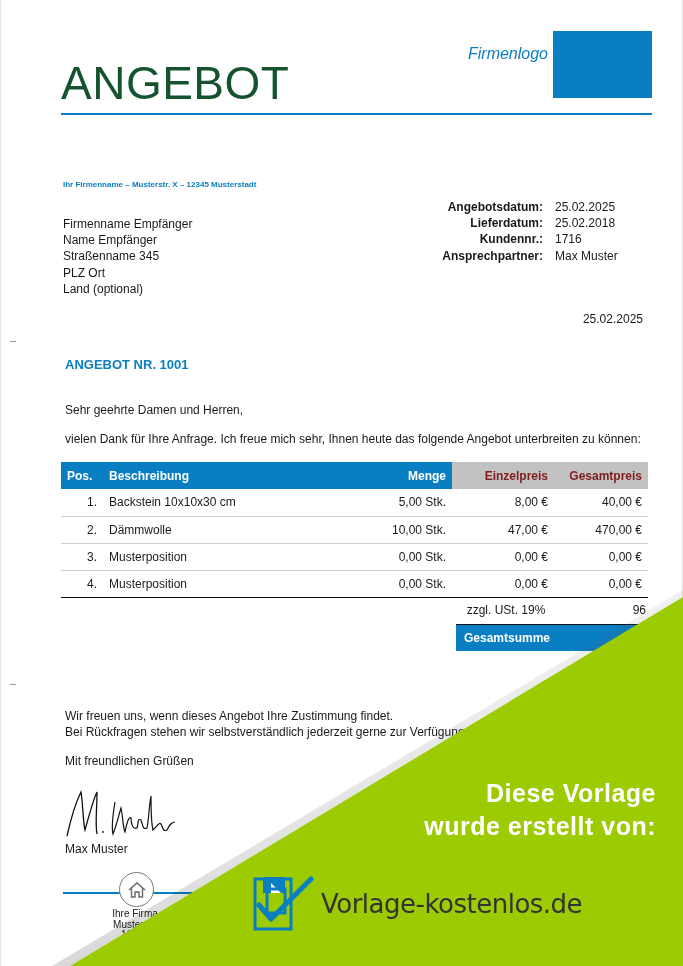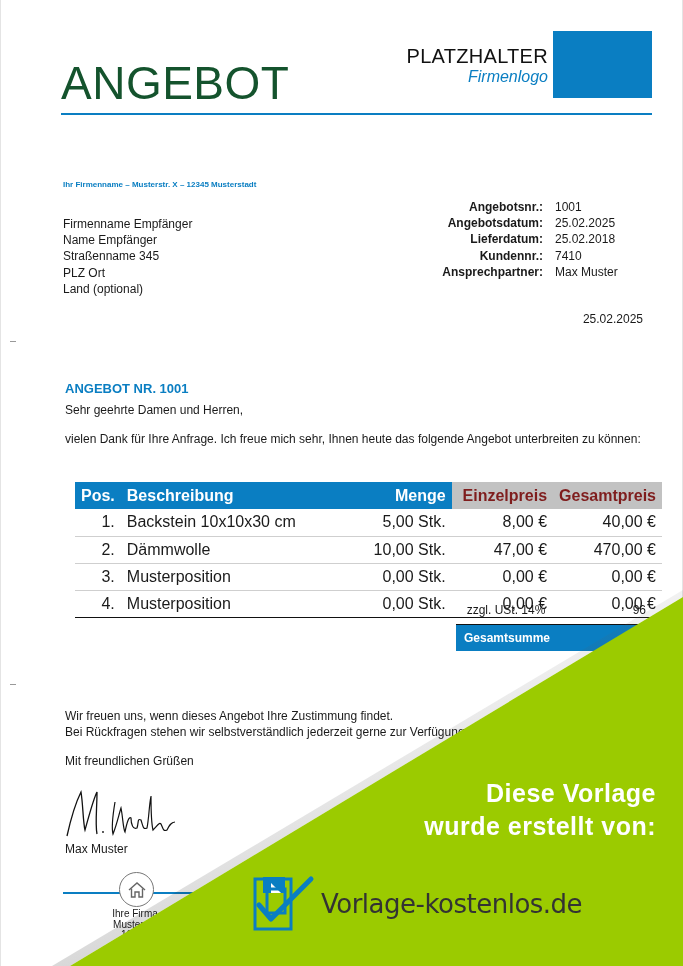--- a/index.html
+++ b/index.html
@@ -17,25 +17,25 @@
     .sender-line { position: absolute; left: 62px; top: 180px; font-size: 8px; font-weight: bold; color: #0a7ec2; }
     .recipient { position: absolute; left: 62px; top: 216px; font-size: 12px; line-height: 16.2px; color: #1a1a1a; }
     .meta { position: absolute; right: 32px; top: 199px; font-size: 12px; line-height: 16.2px; }
     .meta-row { display: flex; }
     .meta-label { width: 140px; text-align: right; font-weight: bold; padding-right: 12px; }
     .meta-value { width: 95px; }
     .date-right { position: absolute; right: 39px; top: 312px; font-size: 12px; }
 
     .margin-mark { position: absolute; left: 9px; width: 6px; height: 1px; background: #999; }
 
-    .offer-heading { position: absolute; left: 64px; top: 357px; font-size: 13px; font-weight: bold; color: #0a7ec2; margin-top: 24px; }
+    .offer-heading { position: absolute; left: 64px; top: 357px; font-size: 13px; font-weight: bold; color: #0a7ec2; }
     .salutation { position: absolute; left: 64px; top: 403px; font-size: 12px; }
     .intro { position: absolute; left: 64px; top: 432px; font-size: 12px; }
 
-    .items { position: absolute; left: 74px; top: 462px; width: 587px; border-collapse: collapse; font-size: 16px; margin-top: 20px; }
+    .items { position: absolute; left: 60px; top: 462px; width: 587px; border-collapse: collapse; font-size: 12px; }
     .items th { height: 27px; font-weight: bold; color: #fff; background: #0a7ec2; text-align: left; padding: 0 6px; }
     .items th.gray { background: #c2c2c2; color: #7f1d1d; }
     .items td { height: 27px; padding: 0 6px; border-bottom: 1px solid #cfcfcf; }
     .items tr:last-child td { border-bottom: 1.5px solid #111; }
     .r { text-align: right !important; }
     .c-pos { width: 42px; }
     .c-desc { width: 213px; }
     .c-qty { width: 136px; }
     .c-unit { width: 102px; }
     .c-tot { width: 94px; }
@@ -63,52 +63,47 @@
     .brand { position: absolute; left: 253px; top: 875px; display: flex; align-items: center; }
     .brand-name { font-size: 26px; color: #333; font-family: "DejaVu Sans", sans-serif; font-weight: normal; margin-left: 6px; letter-spacing: -0.5px; }
   </style>
 </head>
 <body>
 
 <div class="page">
 
   <div class="title">ANGEBOT</div>
   <div class="logo-text">
-    <div class="logo-main">PLATZHALTER</div>
     <div class="logo-sub">Firmenlogo</div>
   </div>
   <div class="logo-box"></div>
   <div class="header-line"></div>
 
   <div class="sender-line">Ihr Firmenname – Musterstr. X – 12345 Musterstadt</div>
 
   <div class="recipient">
     <div>Firmenname Empfänger</div>
     <div>Name Empfänger</div>
     <div>Straßenname 345</div>
     <div>PLZ Ort</div>
     <div>Land (optional)</div>
   </div>
 
   <div class="meta">
     <div class="meta-row">
-      <span class="meta-label">Angebotsnr.:</span>
-      <span class="meta-value">1001</span>
-    </div>
-    <div class="meta-row">
       <span class="meta-label">Angebotsdatum:</span>
       <span class="meta-value">25.02.2025</span>
     </div>
     <div class="meta-row">
       <span class="meta-label">Lieferdatum:</span>
       <span class="meta-value">25.02.2018</span>
     </div>
     <div class="meta-row">
       <span class="meta-label">Kundennr.:</span>
-      <span class="meta-value">7410</span>
+      <span class="meta-value">1716</span>
     </div>
     <div class="meta-row">
       <span class="meta-label">Ansprechpartner:</span>
       <span class="meta-value">Max Muster</span>
     </div>
   </div>
 
   <div class="date-right">25.02.2025</div>
 
   <div class="margin-mark" style="top:341px;"></div>
@@ -156,21 +151,21 @@
         <td class="r">0,00 Stk.</td>
         <td class="r">0,00 €</td>
         <td class="r">0,00 €</td>
       </tr>
     </tbody>
   </table>
 
   <table class="totals">
     <tbody>
     <tr class="vat">
-      <td class="lbl">zzgl. USt. 14%</td>
+      <td class="lbl">zzgl. USt. 19%</td>
       <td class="val">96</td>
     </tr>
     <tr class="grand">
       <td class="lbl">Gesamtsumme</td>
       <td class="val"></td>
     </tr>
   </tbody>
     </table>
 
   <div class="closing">

